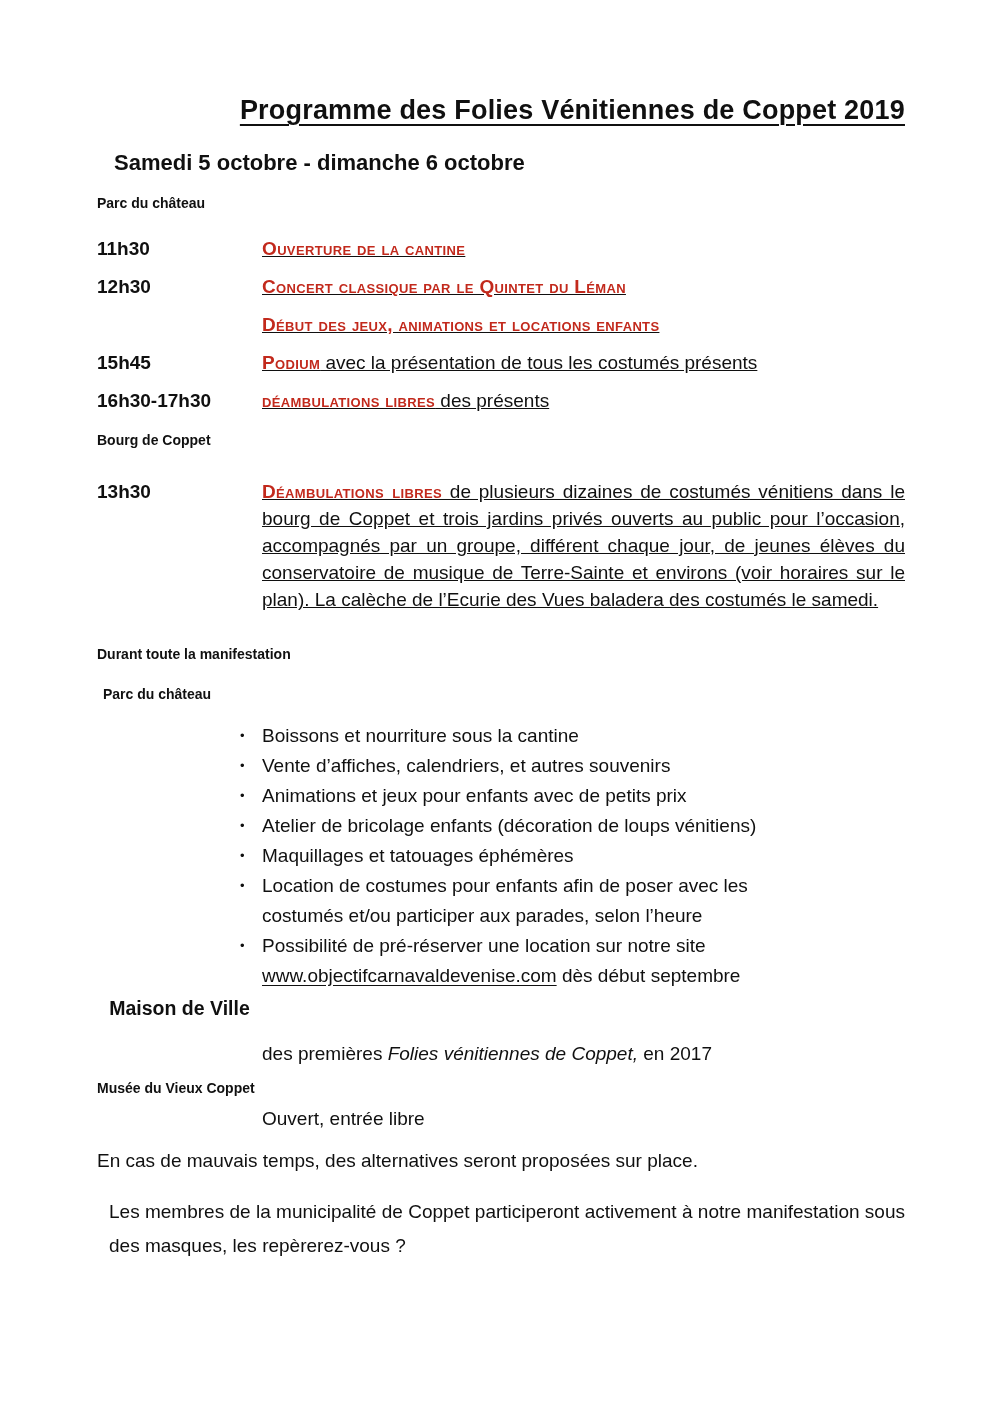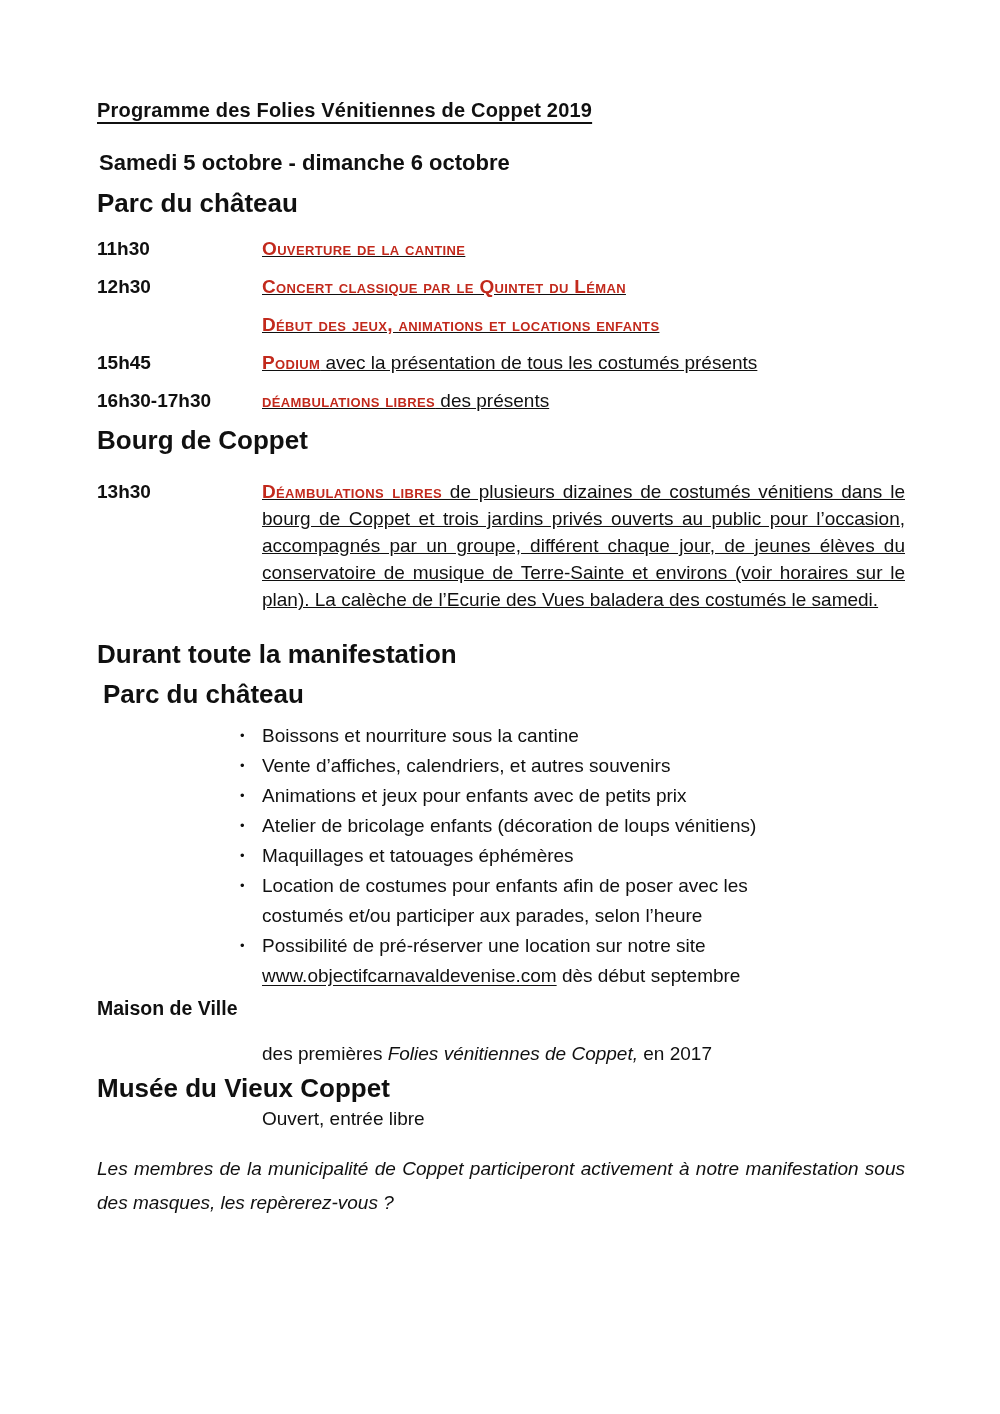--- a/index.html
+++ b/index.html
@@ -8,30 +8,31 @@
     font-family: "Liberation Sans", sans-serif;
     color: #101010;
   }
   .page {
     box-sizing: border-box;
     width: 1000px; height: 1414px;
     padding: 96px 95px 40px 97px;
     font-size: 19px;
   }
   .title {
-    font-size: 20px; font-weight: 700; margin: 0 0 26px 0; line-height: 28px;
+    font-size: 27px; font-weight: 700; margin: 0 0 26px 0; line-height: 28px;
     letter-spacing: 0.2px;
+    text-align: right;
   }
   .title .u {
     text-decoration: underline;
     text-decoration-thickness: 2px;
     text-underline-offset: 5px;
   }
-  .subtitle { font-size: 22px; font-weight: 700; margin: 0 0 16px 2px; line-height: 26px; }
-  .h3 { font-size: 26px; font-weight: 700; margin: 0; line-height: 23px; }
+  .subtitle { font-size: 22px; font-weight: 700; margin: 0 0 16px 17px; line-height: 26px; }
+  .h3 { font-size: 14px; font-weight: 700; margin: 0; line-height: 23px; }
   .h3.indent { margin-left: 6px; }
 
   .sched { margin-top: 22px; }
   .sched2 { margin-top: 26px; }
   .row { display: flex; margin-bottom: 14px; line-height: 24px; }
   .row.para { line-height: 27px; margin-bottom: 12px; }
   .time { flex: 0 0 165px; font-weight: 700; }
   .content { flex: 1; text-decoration: underline; }
   .content.justify { text-align: justify; }
 
@@ -46,28 +47,28 @@
   .parc2 { margin-top: 17px; }
 
   .bullets { list-style: none; margin: 15px 0 0 143px; padding: 0; }
   .bullet-item { display: flex; line-height: 30px; }
   .dot { flex: 0 0 22px; font-size: 13px; }
   .btext { flex: 1; }
 
   .url-link { color: #101010; text-decoration: underline; text-underline-offset: 3px; cursor: pointer; }
 
   .venue-row { display: flex; margin-top: 18px; line-height: 30px; }
-  .venue-label { flex: 0 0 165px; font-weight: 700; font-size: 19.5px; position: relative; top: -12px; line-height: 23px; }
+  .venue-label { flex: 0 0 165px; font-weight: 700; font-size: 19.5px; position: relative; top: -12px; line-height: 23px; text-align: center; }
   .venue-content { flex: 1; }
 
   .musee-heading { margin-top: 8px; }
   .musee-text { margin-left: 165px; margin-top: 7px; line-height: 24px; }
 
   .weather { margin: 16px 0 0 0; line-height: 27px; }
-  .closing { margin: 21px 0 0 0; line-height: 34px; text-align: justify; font-style: italic; }
+  .closing { margin: 21px 0 0 12px; line-height: 34px; text-align: justify; }
   em { font-style: italic; }
 </style>
 </head>
 <body>
 
 <div class="page">
 
   <h1 class="title"><span class="u">Programme des Folies Vénitiennes de Coppet 2019</span></h1>
 
   <h2 class="subtitle">Samedi 5 octobre - dimanche 6 octobre</h2>
@@ -141,15 +142,16 @@
   </ul>
 
   <div class="venue-row">
     <div class="venue-label">Maison de Ville</div>
     <div class="venue-content"><br><span>des premières </span><em>Folies vénitiennes de Coppet,</em><span> en 2017</span></div>
   </div>
 
   <div class="h3 musee-heading">Musée du Vieux Coppet</div>
   <div class="musee-text">Ouvert, entrée libre</div>
 
+  <p class="weather">En cas de mauvais temps, des alternatives seront proposées sur place.</p>
   <p class="closing">Les membres de la municipalité de Coppet participeront activement à notre manifestation sous des masques, les repèrerez-vous ?</p>
 
 </div>
 
 </body></html>

